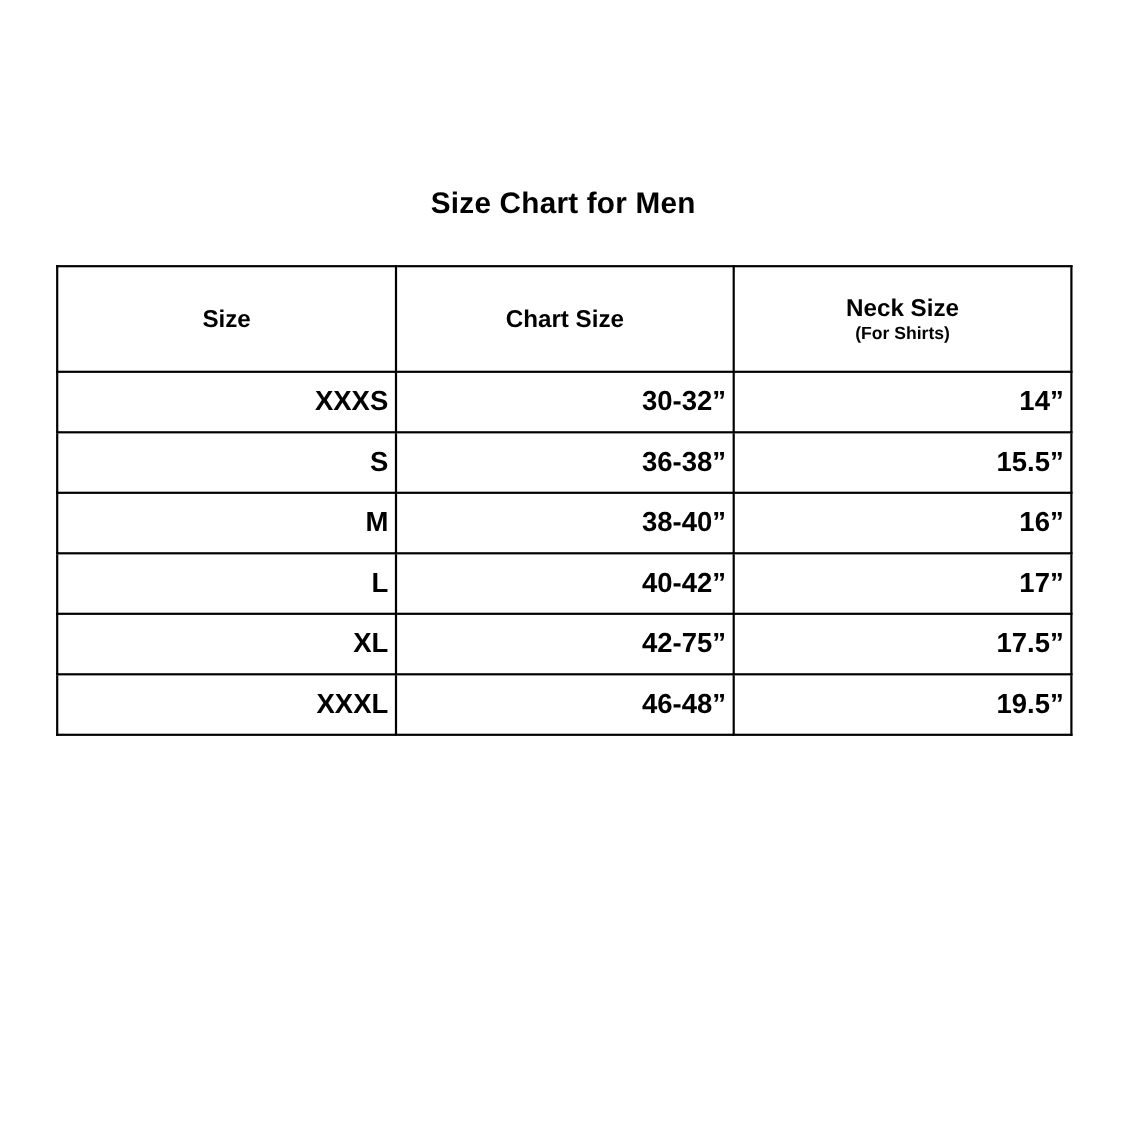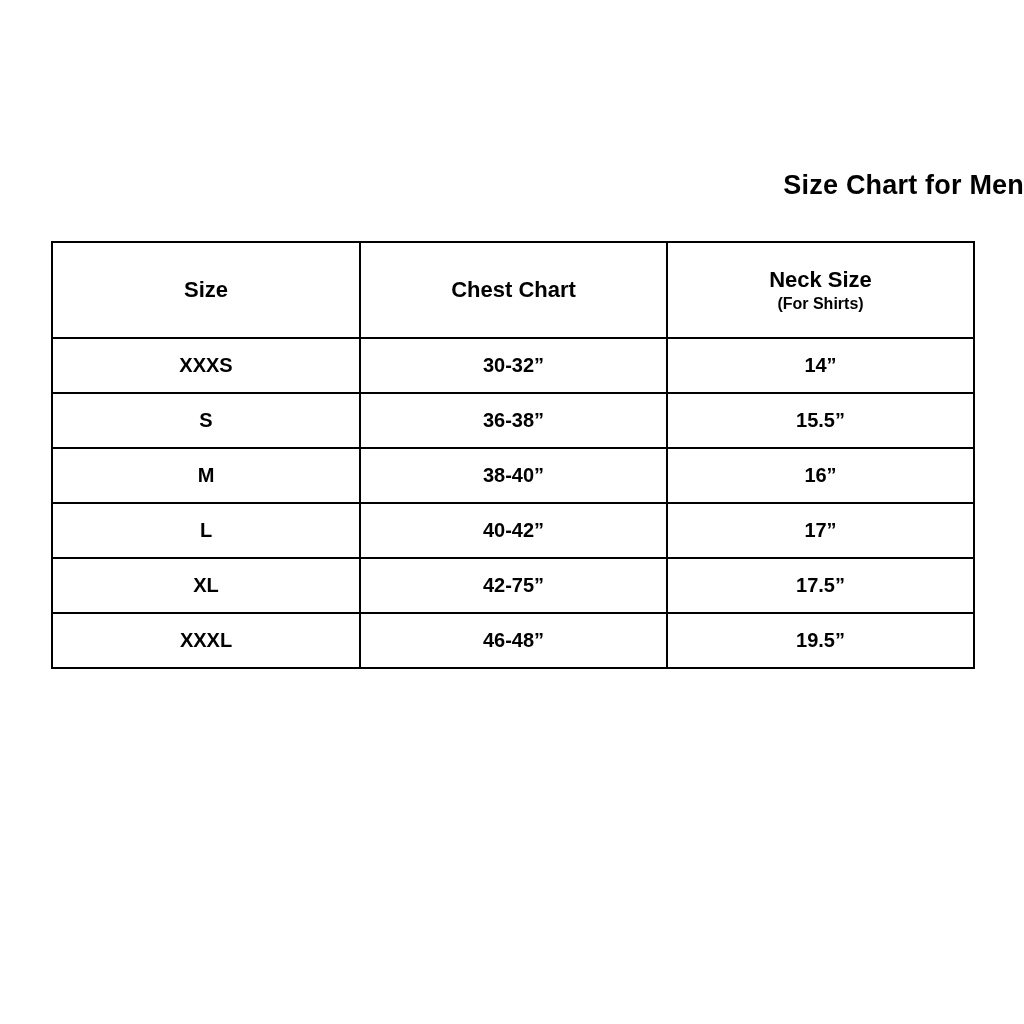--- a/index.html
+++ b/index.html
@@ -19,21 +19,21 @@
     width: 1024px;
     height: 1024px;
     box-sizing: border-box;
     position: relative;
   }
   .title {
     position: absolute;
     top: 170px;
     left: 0;
     width: 1024px;
-    text-align: right;
+    text-align: center;
     font-size: 27px;
     font-weight: bold;
     letter-spacing: 0.2px;
   }
   .table-wrap {
     position: absolute;
     top: 241px;
     left: 51px;
     width: 968px;
   }
@@ -54,22 +54,23 @@
     color: #000000;
   }
   table.size-chart th {
     height: 94px;
     font-size: 22px;
     line-height: 1.25;
     padding: 0 6px;
   }
   table.size-chart td {
     height: 53px;
-    font-size: 20px;
+    font-size: 25px;
     padding: 0 6px;
+    text-align: right;
   }
   .th-sub {
     display: block;
     font-size: 16px;
     font-weight: bold;
   }
 </style>
 </head>
 <body>
 
@@ -83,21 +84,21 @@
         <col class="c1">
         <col class="c2">
         <col class="c3">
       </colgroup>
       <thead>
         <tr>
           <th>
             <span>Size</span>
           </th>
           <th>
-            <span>Chest Chart</span>
+            <span>Chart Size</span>
           </th>
           <th>
             <span>Neck Size</span>
             <span class="th-sub">(For Shirts)</span>
           </th>
         </tr>
       </thead>
       <tbody>
         <tr>
           <td>XXXS</td>

